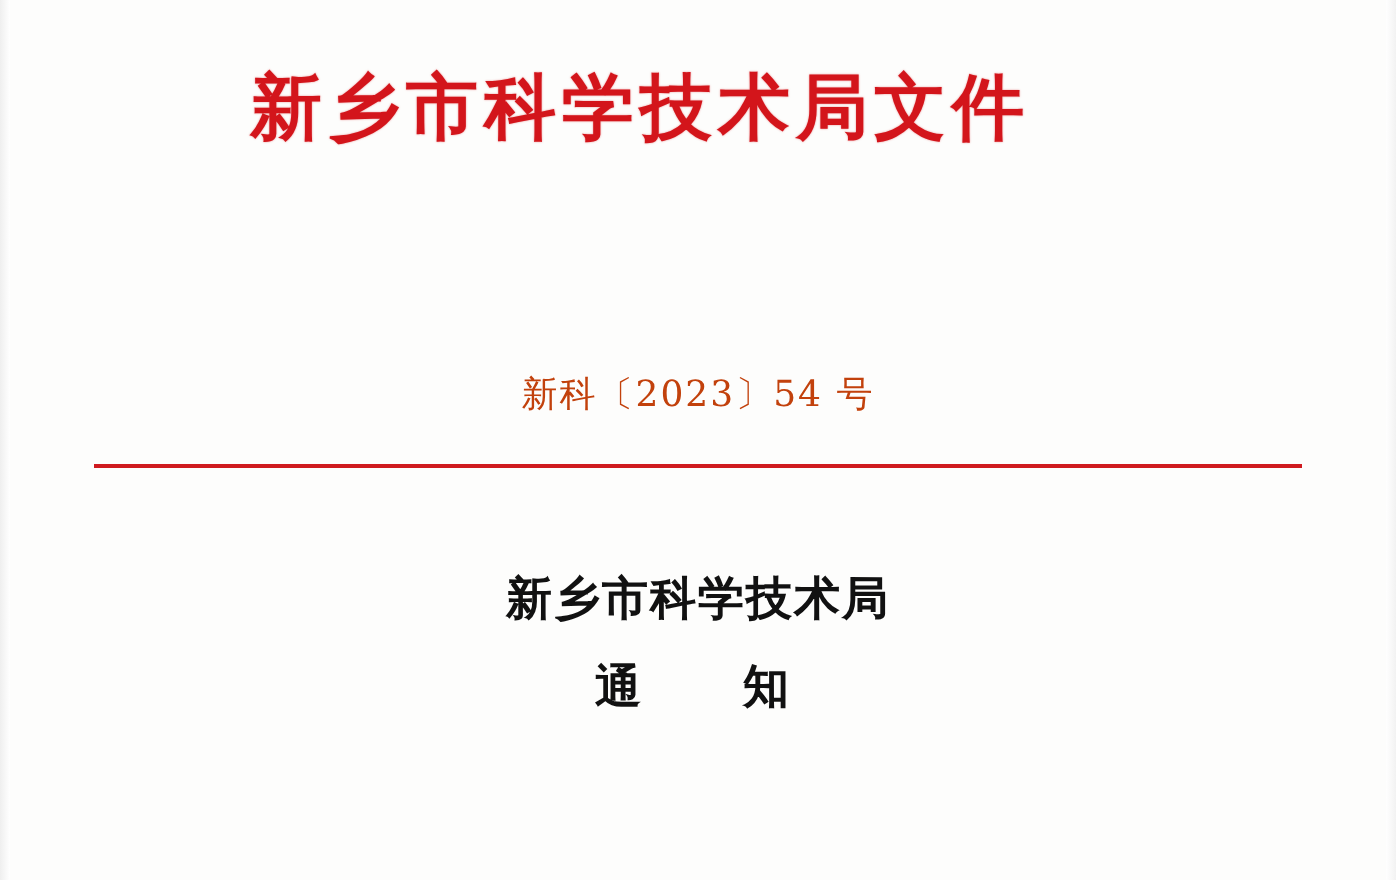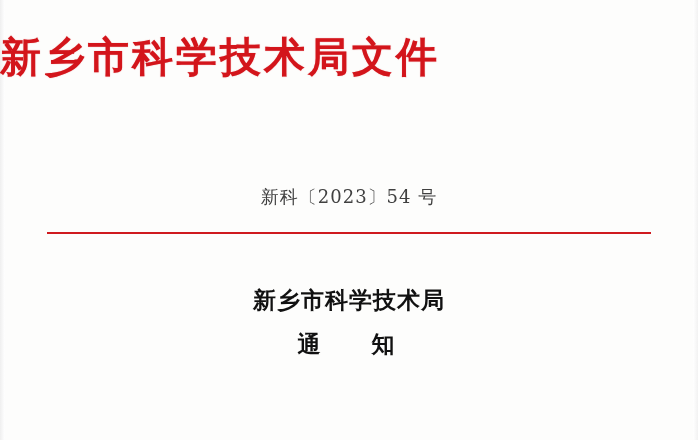--- a/index.html
+++ b/index.html
@@ -19,38 +19,39 @@
     height: 440px;
     background: #fdfdfc;
   }
 
   
   .masthead {
     position: absolute;
     top: 34px;
     left: 0;
     width: 640px;
+    text-align: center;
     color: #d3151b;
     font-family: "DejaVu Serif", "Liberation Serif", serif;
     font-weight: 700;
-    font-size: 41px;
+    font-size: 36px;
     letter-spacing: 3px;
     line-height: 1.15;
     white-space: nowrap;
     text-shadow: 0 0 1px rgba(211,21,27,0.5);
   }
 
   
   .doc-number {
     position: absolute;
     top: 185px;
     left: 0;
     width: 698px;
     text-align: center;
-    color: #404040;
+    color: #c2410c;
     font-size: 18px;
     letter-spacing: 1px;
     white-space: nowrap;
   }
 
   
   .red-rule {
     position: absolute;
     top: 232px;
     left: 47px;

